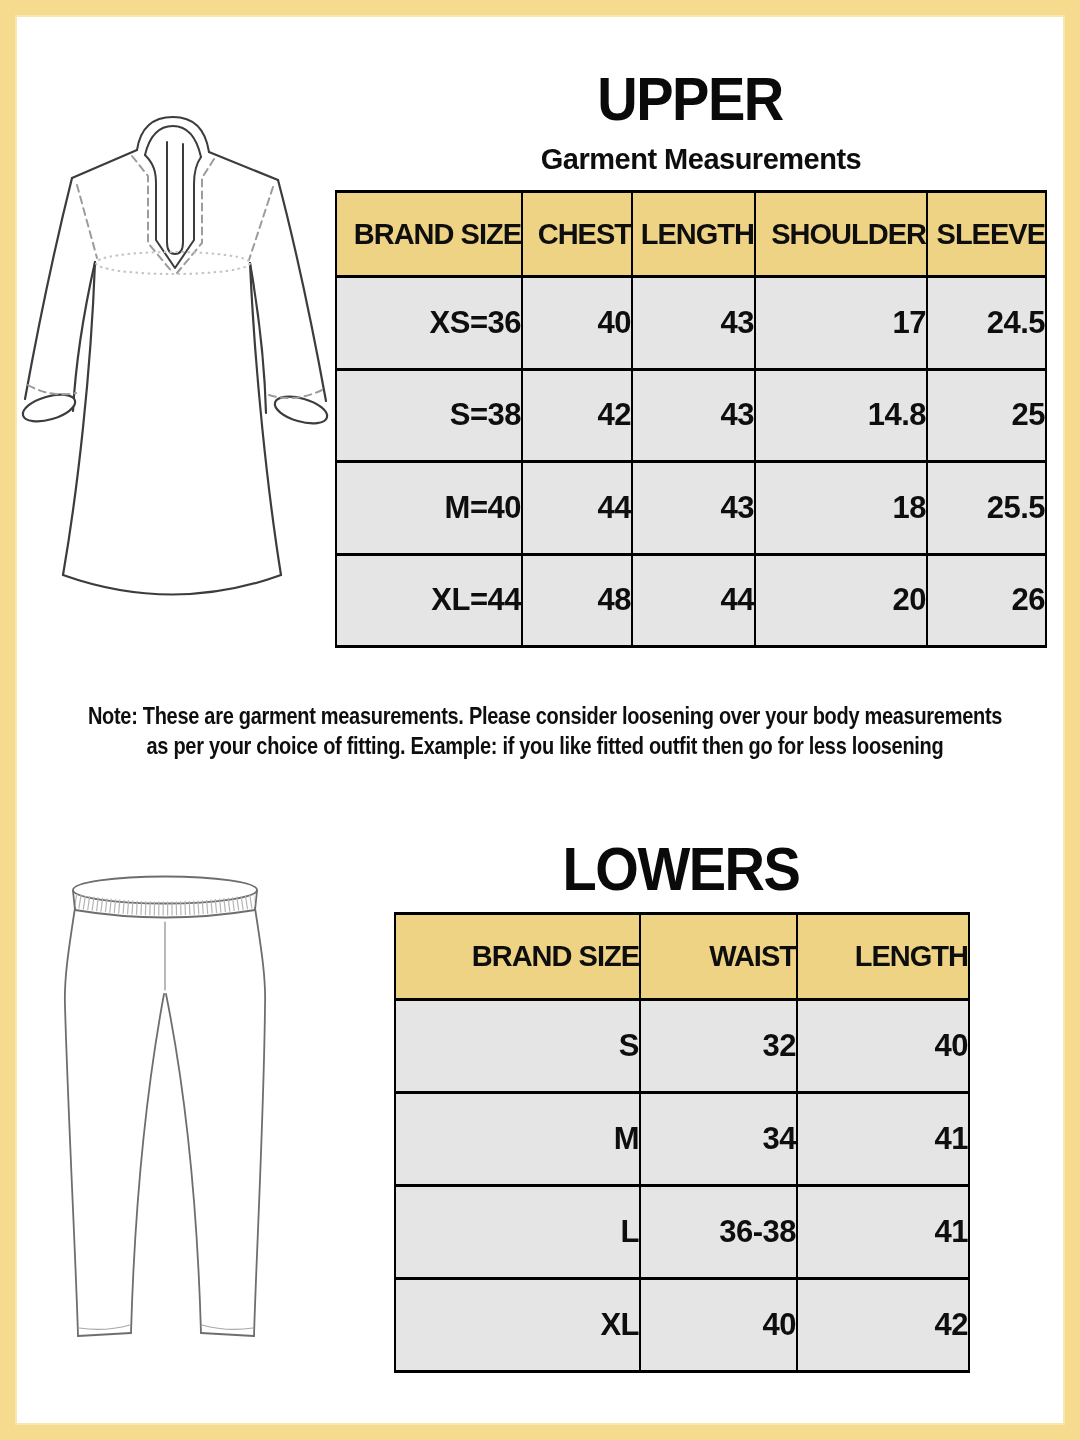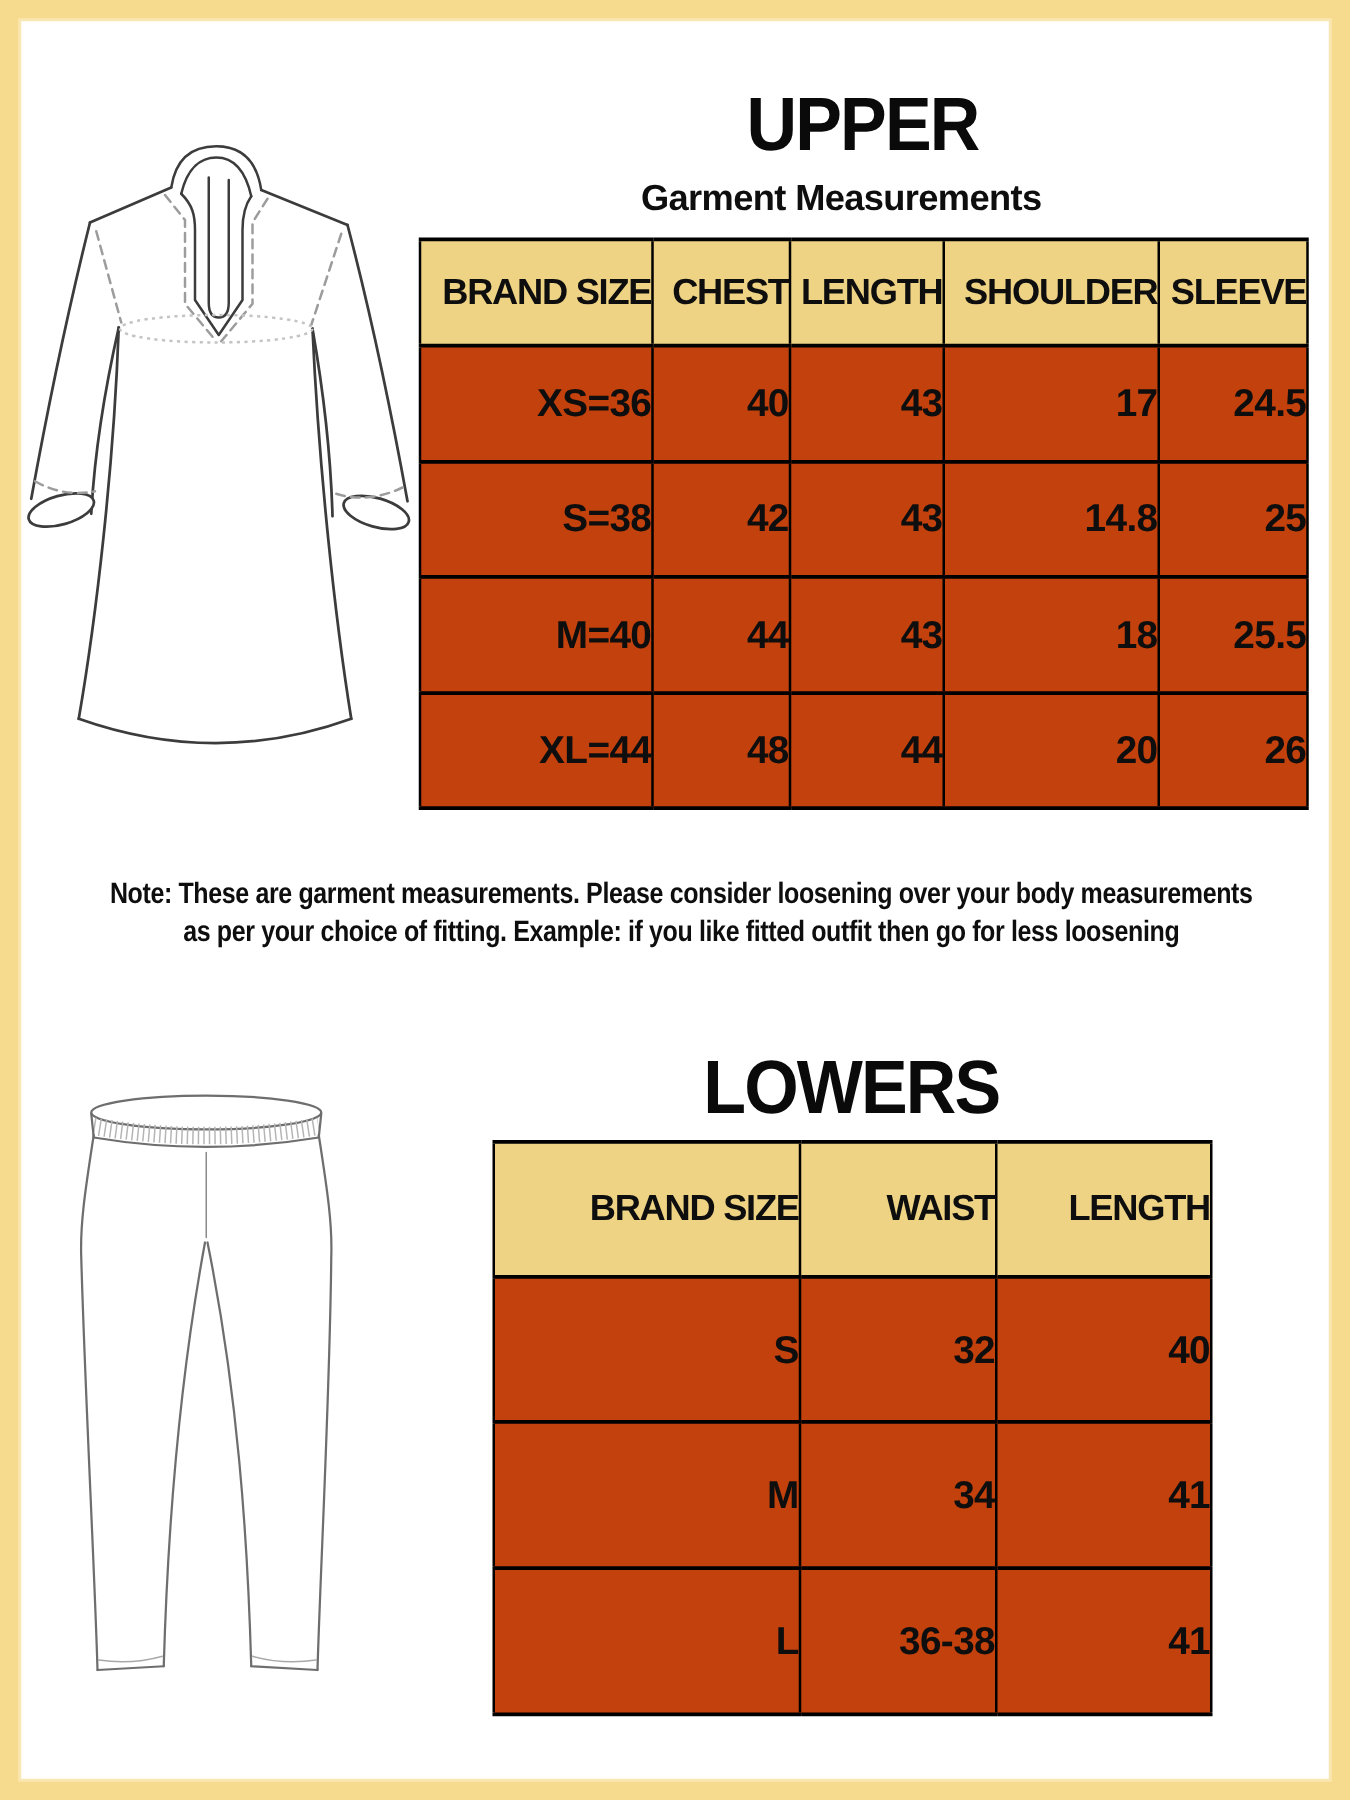--- a/index.html
+++ b/index.html
@@ -8,31 +8,31 @@
 
   
   .frame{position:absolute;inset:0;border:15px solid #f6db8e;pointer-events:none;z-index:9;}
   .frame::after{content:"";position:absolute;inset:0;border:2px solid #f9e7b2;}
 
   
   .big-title{position:absolute;text-align:center;font-weight:bold;font-size:56px;
              letter-spacing:-1.5px;color:#0a0a0a;transform:scaleY(1.08);transform-origin:50% 0;}
   #upper-title{left:335px;top:64px;width:710px;}
   #lowers-title{left:394px;top:834px;width:574px;}
-  #upper-subtitle{position:absolute;left:318px;top:143px;width:710px;text-align:center;
+  #upper-subtitle{position:absolute;left:346px;top:143px;width:710px;text-align:center;
                   font-weight:bold;font-size:29px;letter-spacing:-0.5px;}
 
   
   table{border-collapse:collapse;table-layout:fixed;position:absolute;}
   #upper-table{left:335px;top:190px;width:710px;height:458px;}
   #lowers-table{left:394px;top:912px;width:574px;height:461px;}
   th,td{border:2px solid #000;border-top-width:3px;border-bottom-width:3px;
         text-align:right;vertical-align:middle;font-weight:bold;padding:0;}
   th{background:#efd384;font-size:29px;letter-spacing:-1px;}
-  td{background:#c2410c;font-size:31px;letter-spacing:-0.5px;}
+  td{background:#e5e5e5;font-size:31px;letter-spacing:-0.5px;}
 
   
   #note{position:absolute;left:20px;top:700px;width:1050px;text-align:center;
         font-weight:bold;font-size:20px;letter-spacing:-0.3px;line-height:26px;
         transform:scaleY(1.18);transform-origin:50% 0;}
 
   
   .illus{position:absolute;}
   #kurta-svg{left:15px;top:112px;}
   #pants-svg{left:45px;top:868px;}
@@ -169,14 +169,19 @@
   <tr>
     <td>M</td>
     <td>34</td>
     <td>41</td>
   </tr>
   <tr>
     <td>L</td>
     <td>36-38</td>
     <td>41</td>
   </tr>
+  <tr>
+    <td>XL</td>
+    <td>40</td>
+    <td>42</td>
+  </tr>
 </tbody>
   </table>
 
 </body></html>

